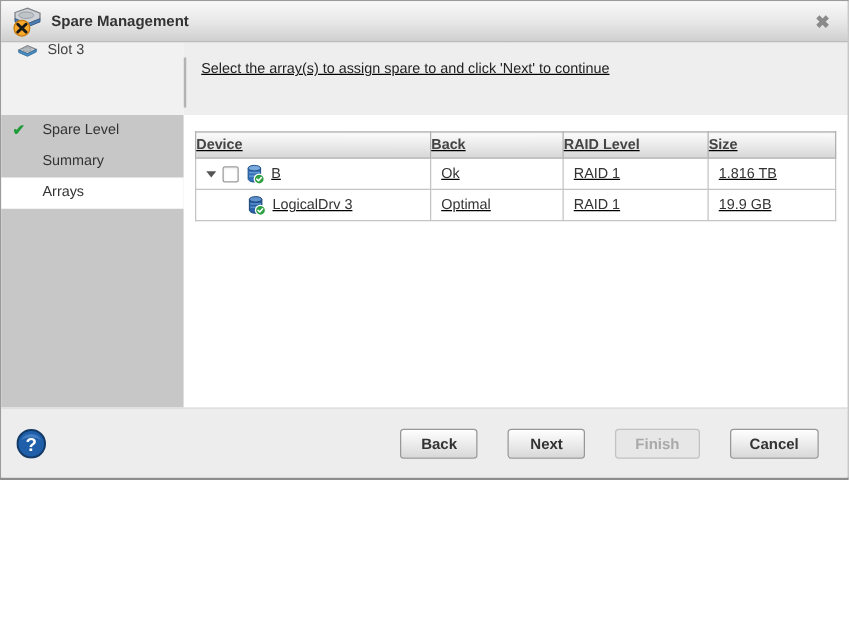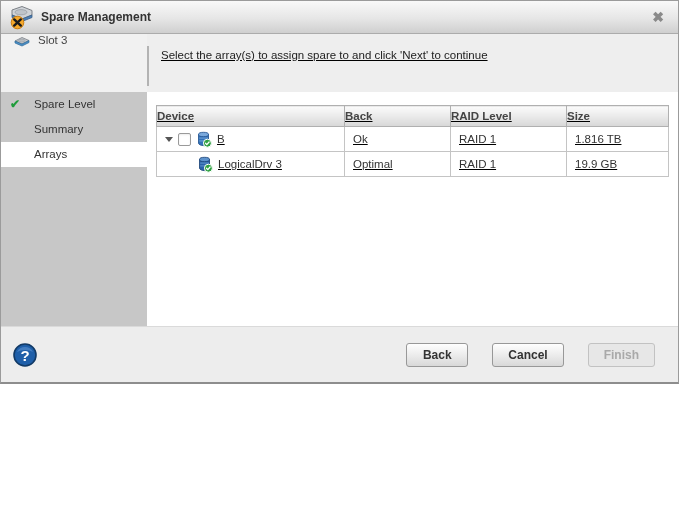--- a/index.html
+++ b/index.html
@@ -251,18 +251,19 @@
   <div class="footer">
     <span class="help-wrap">
       <svg width="24" height="24" viewBox="0 0 24 24">
         <circle cx="12" cy="12" r="11" fill="#1f5fa9" stroke="#123a66" stroke-width="1.6"></circle>
         <path d="M4 9 a9 9 0 0 1 16 0 a13 9 0 0 0 -16 0 Z" fill="#4a83c4" opacity="0.85"></path>
         <text x="12" y="17.5" text-anchor="middle" font-family="Liberation Sans, sans-serif" font-size="15" font-weight="bold" fill="#ffffff">?</text>
       </svg>
     </span>
     <div class="buttons">
       <button class="btn">Back</button>
+      <button class="btn">Next</button>
+      <button class="btn disabled" disabled="">Finish</button>
       <button class="btn">Cancel</button>
-      <button class="btn disabled" disabled="">Finish</button>
     </div>
   </div>
 
 </div>
 
 </body></html>

